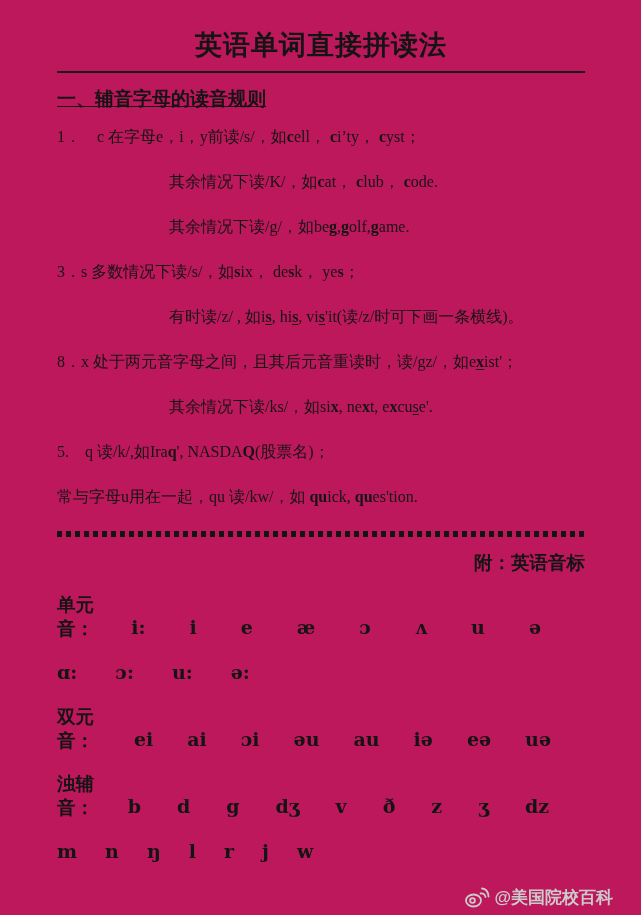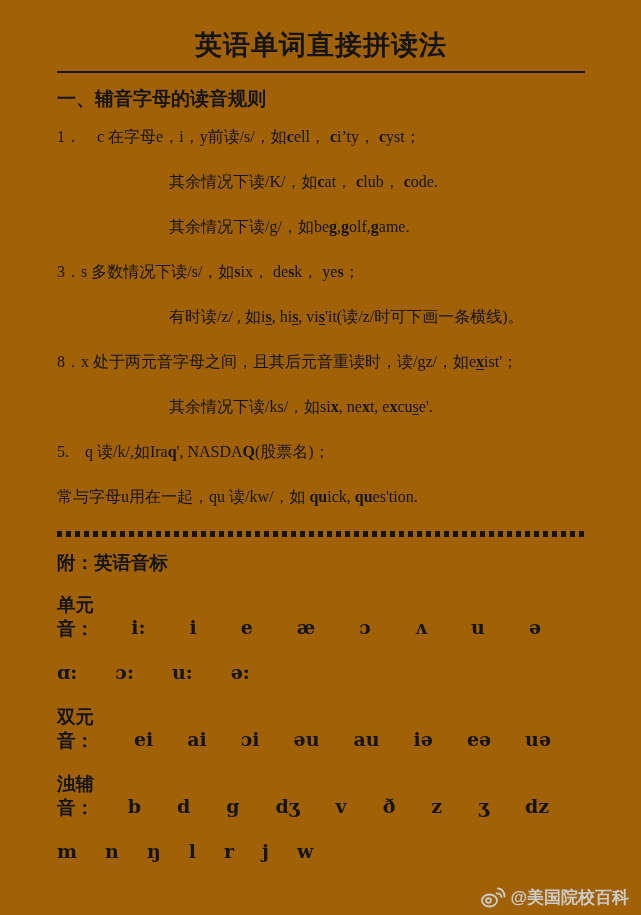--- a/index.html
+++ b/index.html
@@ -1,62 +1,62 @@
 <!DOCTYPE html>
 <html><head>
 <meta charset="utf-8">
 <style>
   html,body{margin:0;padding:0;background:#e9e9e9;}
   .page{
     width:641px;height:915px;position:relative;margin:0 auto;
-    background:#a16207;color:#141414;overflow:hidden;
+    background:#be185d;color:#141414;overflow:hidden;
     font-family:"Liberation Serif","DejaVu Serif",serif;
   }
   .content{padding:28px 56px 0 57px;}
   .doc-title{
     text-align:center;font-size:27px;font-weight:bold;
     letter-spacing:1px;line-height:34px;
   }
   .title-rule{border-bottom:2px solid #1a1a1a;margin-top:9px;}
   .section-heading{
-    margin-top:15px;font-size:19px;font-weight:bold;line-height:22px;
+    margin-top:15px;font-size:19px;font-weight:bold;line-height:22px;text-decoration:underline;
   }
   .rules{margin-top:16px;}
   .rule-line{
     font-size:16px;line-height:21px;margin-bottom:24px;
     white-space:nowrap;
     margin-top:6px;
   }
   .rule-line.indent{padding-left:112px;}
   .seg-b{font-weight:bold;}
   .seg-u{text-decoration:underline;text-underline-offset:2px;}
   .seg-bu{font-weight:bold;text-decoration:underline;text-underline-offset:2px;}
   .dotted-divider{
     height:6px;margin-top:0px;
     background:repeating-linear-gradient(90deg,#141414 0 5px,transparent 5px 9px);
   }
   .appendix-heading{
-    margin-top:15px;font-size:18.5px;font-weight:bold;line-height:22px;
+    margin-top:15px;font-size:18.5px;font-weight:bold;line-height:22px;text-align:right;
   }
   .phonetic-row{
     display:flex;align-items:flex-end;line-height:24px;margin-top:19px;
     font-family:"DejaVu Serif","Liberation Serif",serif;
   }
   .phonetic-row .row-label{
     font-size:18.5px;font-weight:bold;margin-right:8px;
     font-family:"Liberation Serif","DejaVu Serif",serif;
   }
   .phonetic-row .sym{font-size:19px;font-weight:bold;}
   .gap-44 .sym{margin-right:44px;}
   .gap-38 .sym{margin-right:38px;}
   .gap-34 .sym{margin-right:34px;}
   .gap-36 .sym{margin-right:36px;}
   .gap-28 .sym{margin-right:28px;}
   .watermark{
-    position:absolute;right:12px;bottom:6px;
+    position:absolute;right:28px;bottom:6px;
     display:flex;align-items:center;gap:4px;
     color:#cbcbcb;font-size:17px;font-weight:bold;
     font-family:"Liberation Sans","DejaVu Sans",sans-serif;
   }
   .watermark svg{display:block;}
 </style>
 </head>
 <body>
 
 <div class="page">

